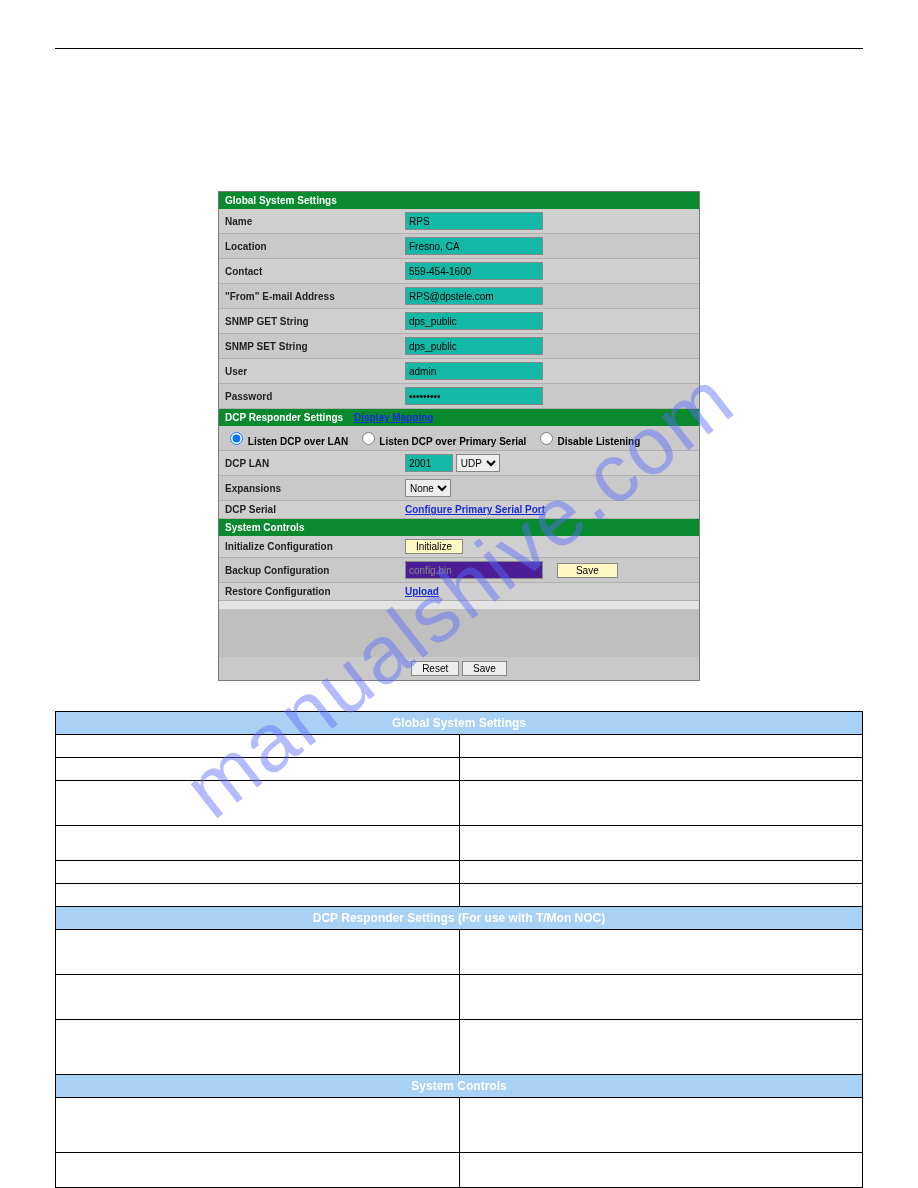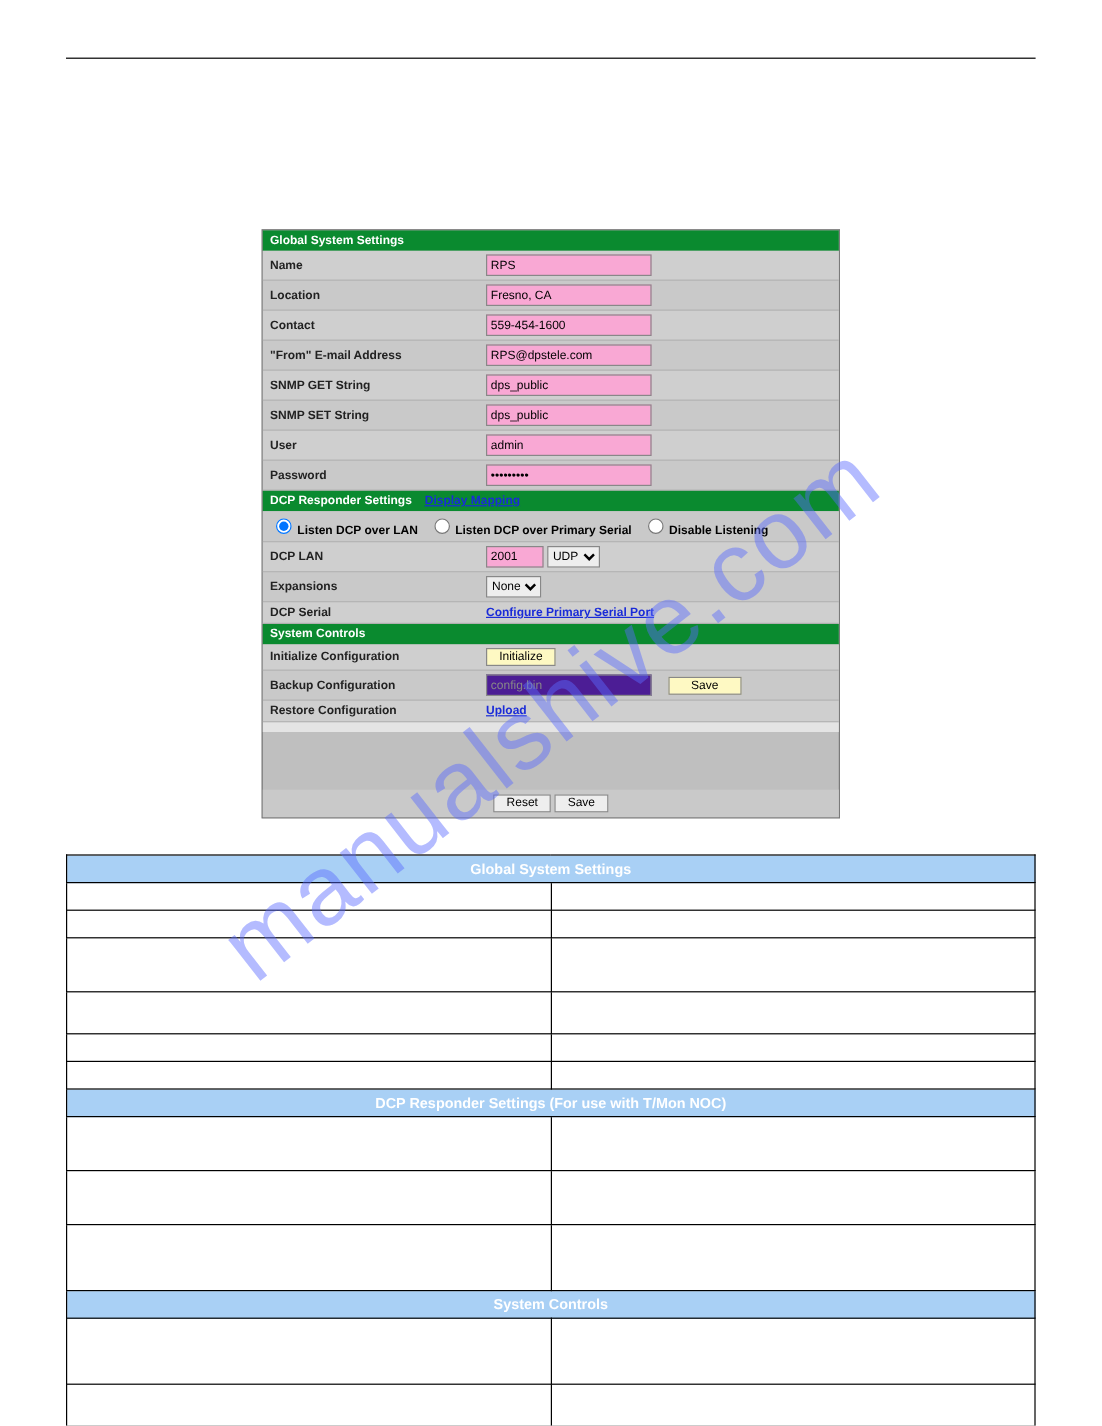--- a/index.html
+++ b/index.html
@@ -11,21 +11,21 @@
   .intro, .notetxt, .figcap { font-size: 12px; color: #fff; }
   .notetxt { font-style: italic; }
 
   .shot { width: 480px; margin: 8px auto 6px auto; border: 1px solid #7a7a7a; background: #bfbfbf; font-size: 10px; }
   .shot .sec { background: #0a8a2f; color: #fff; font-weight: bold; padding: 3px 6px; }
   .shot .sec a { color: #1a2bd8; text-decoration: underline; margin-left: 8px; font-weight: bold; }
   .shot .row { display: flex; align-items: center; padding: 3px 6px; background: #c9c9c9; border-bottom: 1px solid #b0b0b0; }
   .shot .row:nth-child(even) { background: #cfcfcf; }
   .shot .lbl { width: 180px; font-weight: bold; color: #222; }
   .shot .val { flex: 1; }
-  .shot input[type="text"], .shot input[type="password"] { width: 130px; height: 14px; font-size: 10px; padding: 1px 3px; border: 1px solid #888; background: #f9a8d4; }
+  .shot input[type="text"], .shot input[type="password"] { width: 130px; height: 14px; font-size: 10px; padding: 1px 3px; border: 1px solid #888; background: #14b8a6; }
   .shot select { font-size: 10px; height: 18px; border: 1px solid #888; background: #eee; }
   .shot .radio { margin-right: 2px; }
   .shot .btn { font-size: 10px; padding: 1px 10px; border: 1px solid #888; background: #fef9c3; }
   .shot .lnk { color: #1a2bd8; text-decoration: underline; font-weight: bold; text-align: center; }
   .shot .btnbar { text-align: center; padding: 4px 0; background: #c9c9c9; margin-top: 48px; }
 
   .figcap { text-align: center; font-style: italic; font-size: 11px; color: #fff; margin: 4px 0 12px 0; }
 
   table.desc { width: 100%; border-collapse: collapse; table-layout: fixed; }
   table.desc th.sechdr { background: #a9d0f5; font-weight: bold; text-align: center; font-size: 12px; padding: 4px 6px; border: 1px solid #000; color: #fff; }

